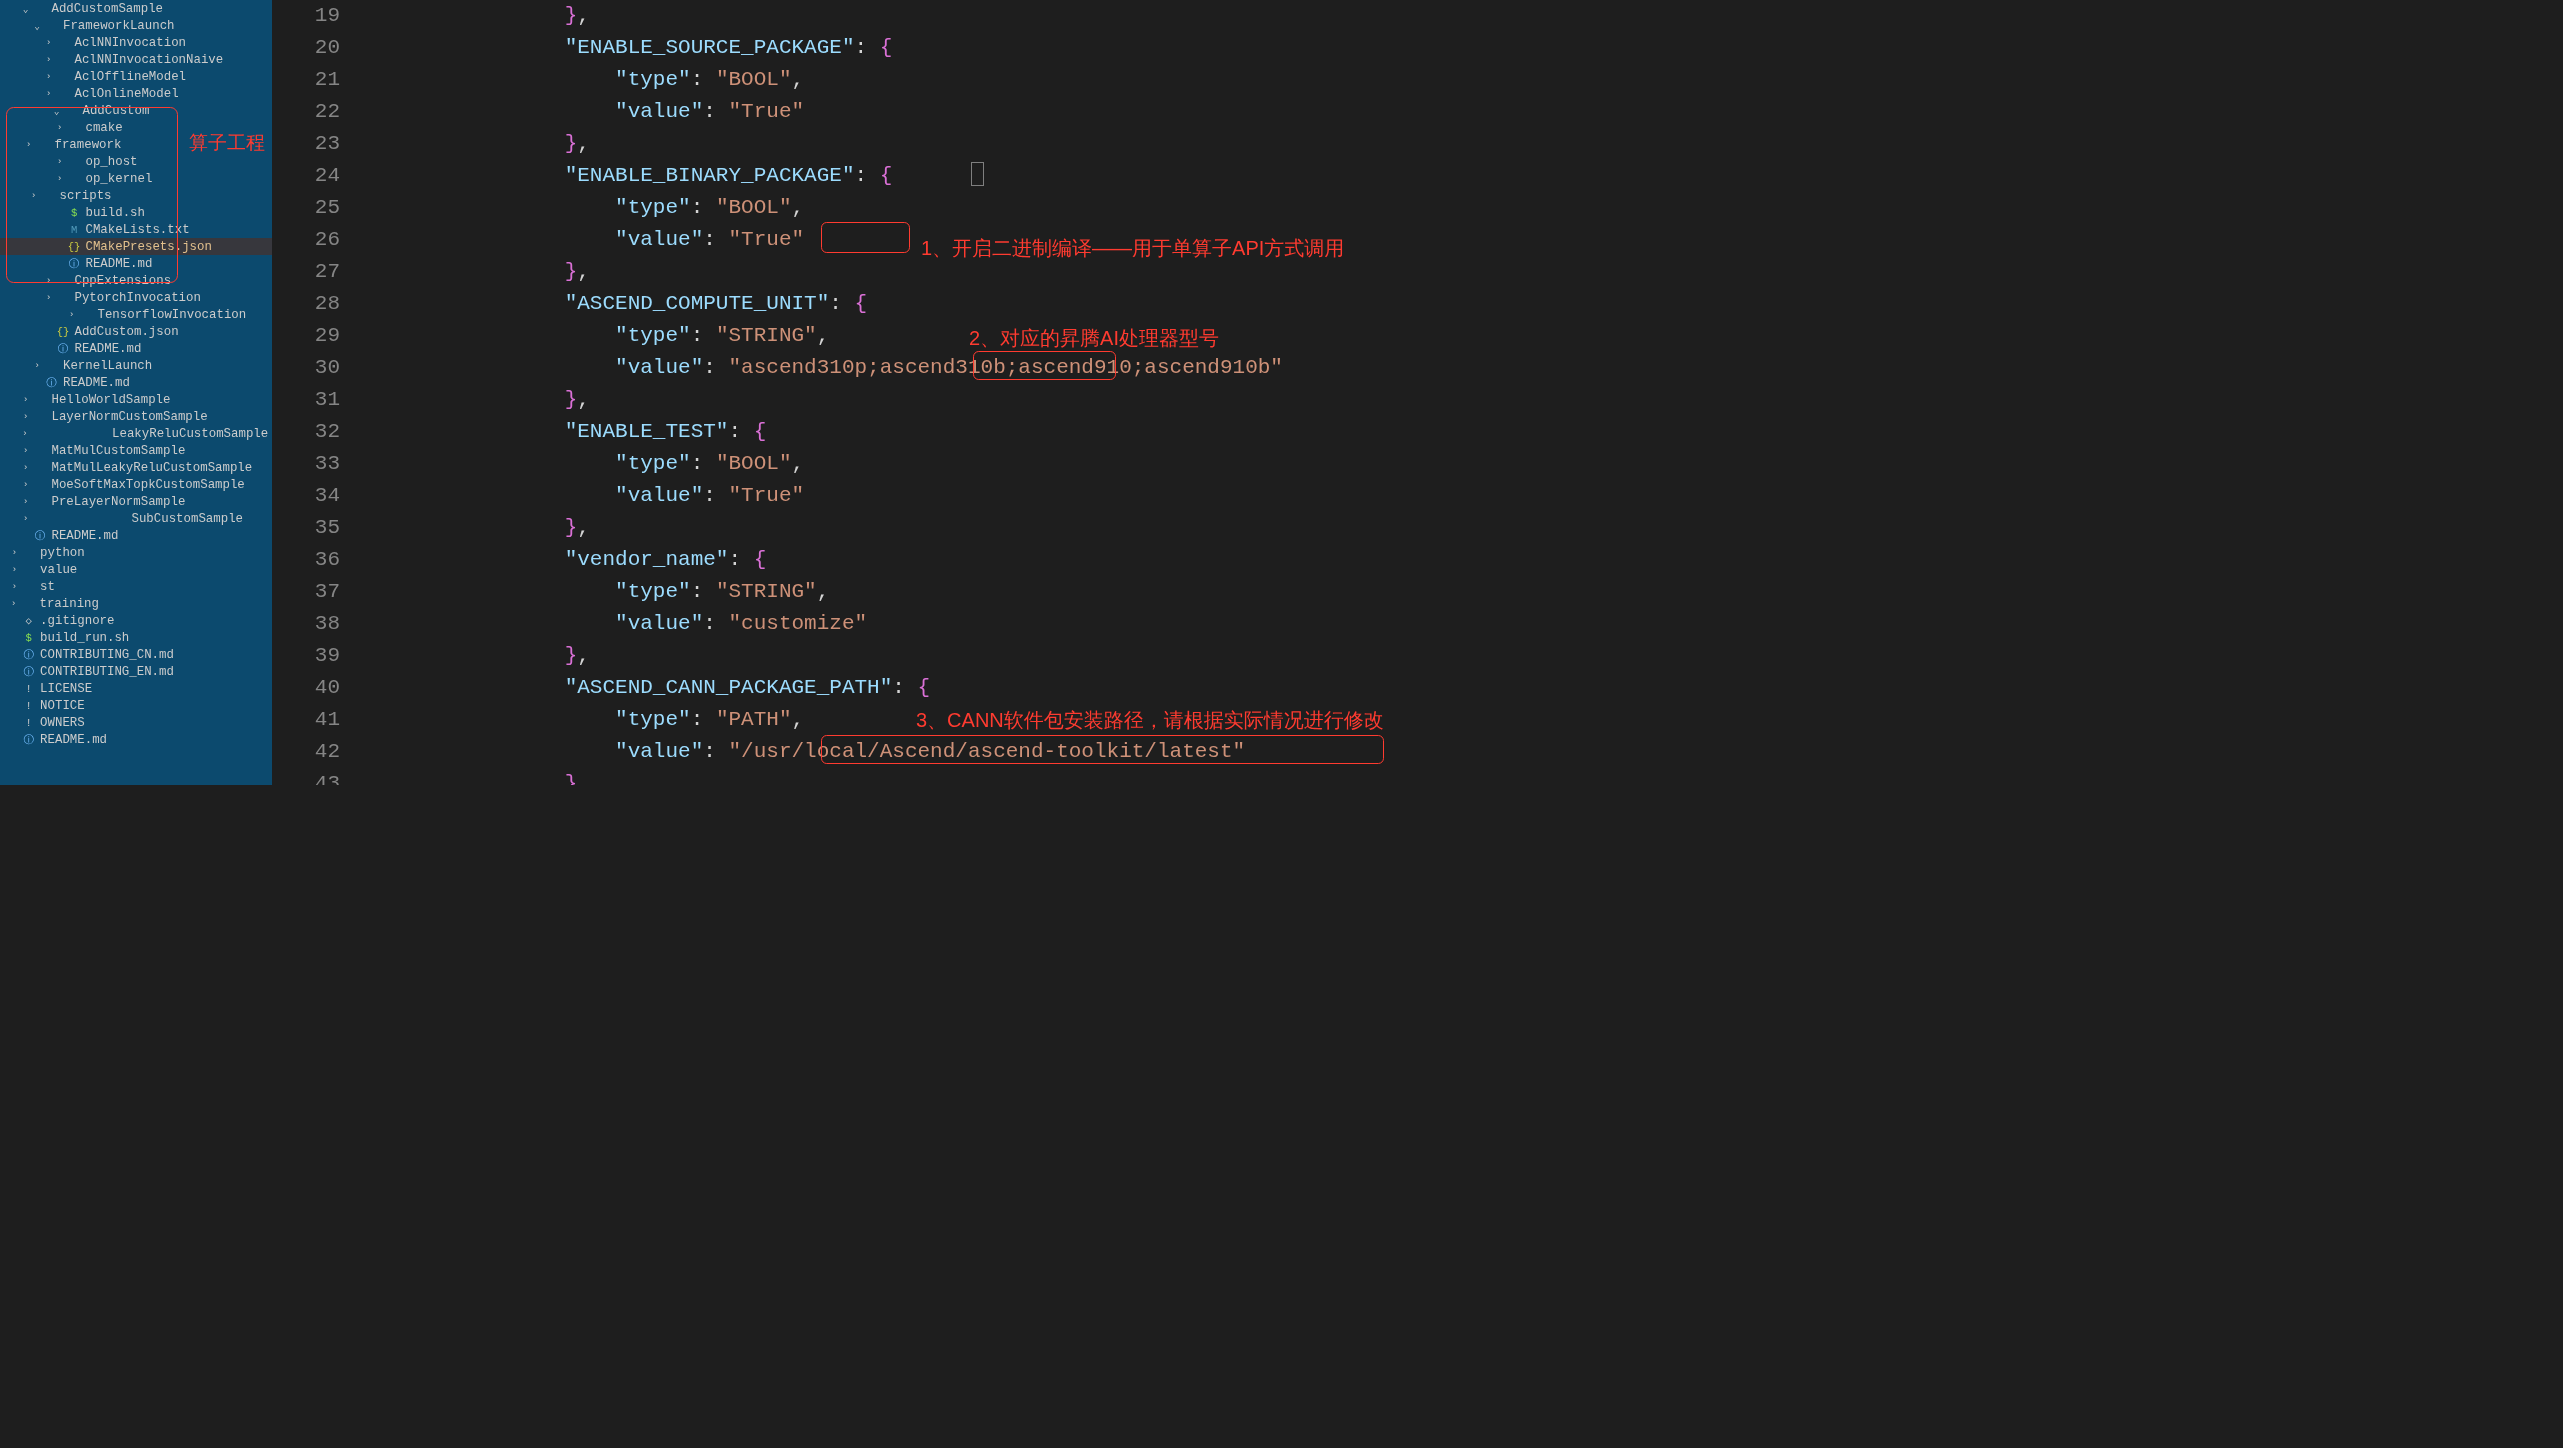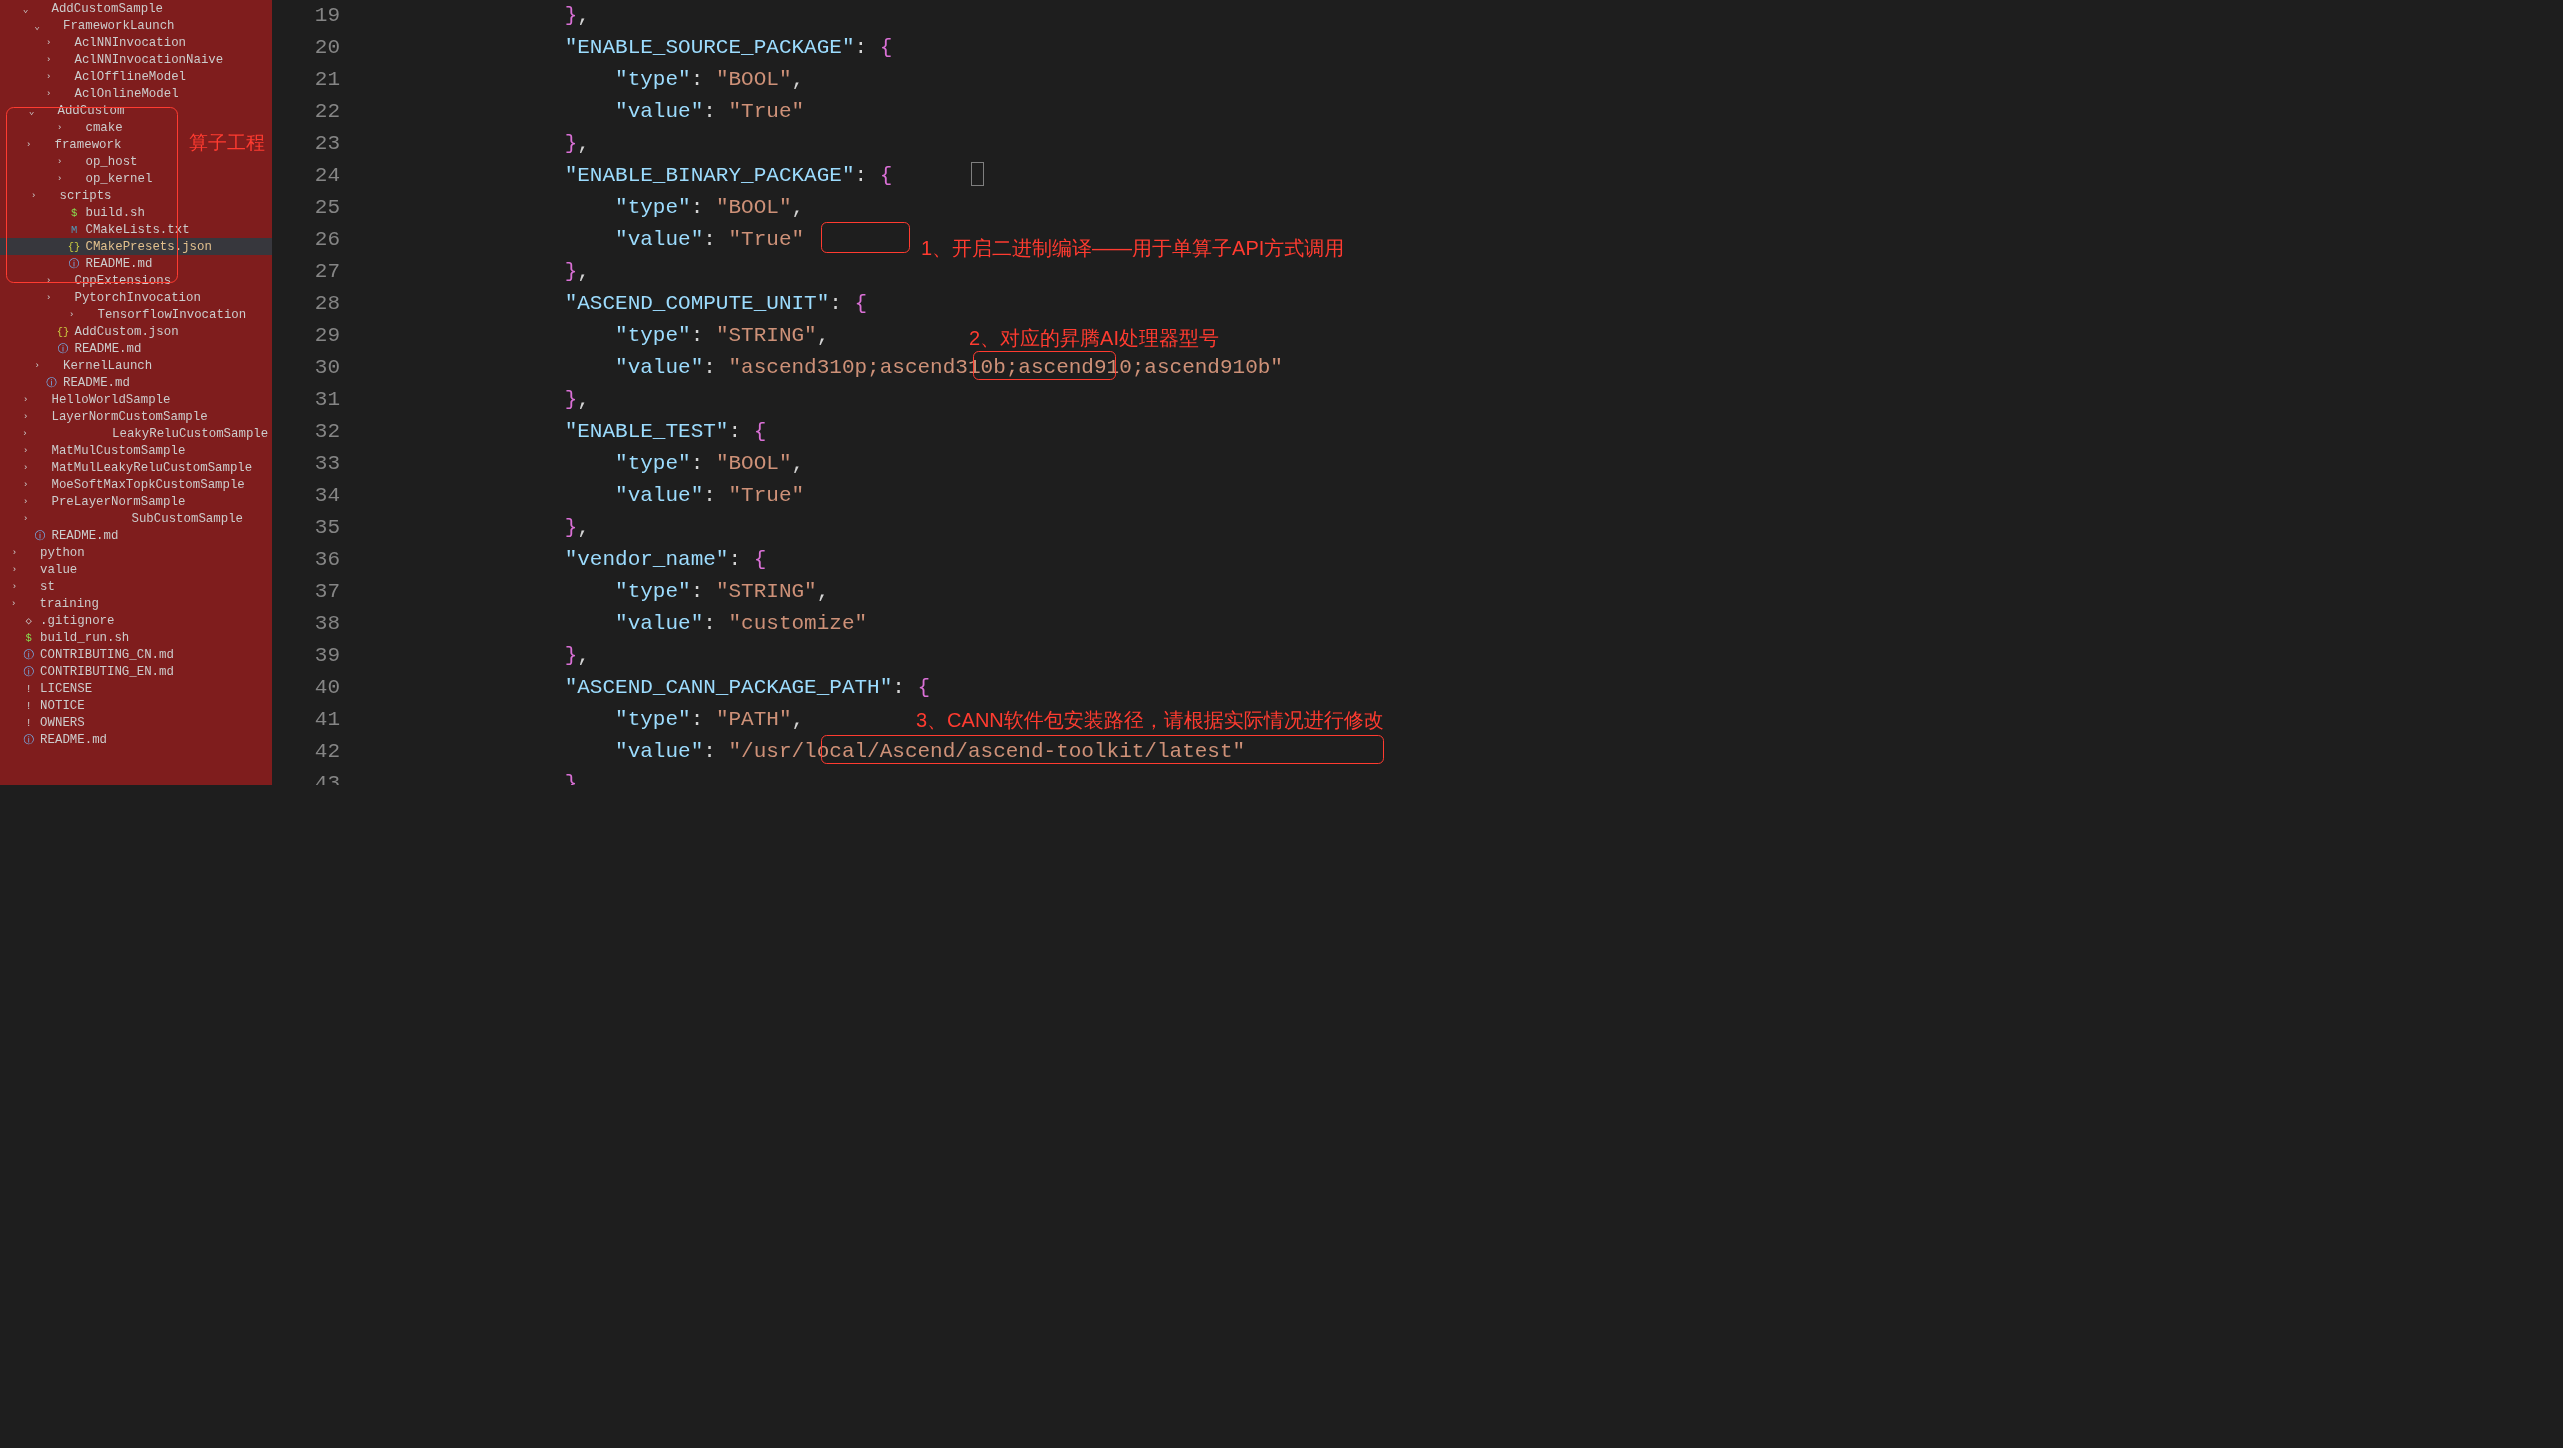--- a/index.html
+++ b/index.html
@@ -8,21 +8,21 @@
   color: #cccccc;
   font-family: "Segoe UI", Consolas, "Courier New", monospace;
   font-size: 12.4px;
   display: flex;
   height: 785px;
   width: 1389px;
   overflow: hidden;
 }
 .sidebar {
   width: 272px;
-  background: #7f1d1d;
+  background: #0c4a6e;
   overflow-y: auto;
   flex-shrink: 0;
   user-select: none;
   font-size: 12.4px;
 }
 .tree-item {
   display: flex;
   align-items: center;
   height: 17px;
   padding: 0 3.8px;
@@ -150,21 +150,21 @@
     <div class="tree-item" style="padding-left: 42px;">
       <span class="arrow closed"></span>
       <span class="icon folder"></span>
       <span class="label">AclOfflineModel</span>
     </div>
     <div class="tree-item" style="padding-left: 42px;">
       <span class="arrow closed"></span>
       <span class="icon folder"></span>
       <span class="label">AclOnlineModel</span>
     </div>
-    <div class="tree-item" style="padding-left: 25px;">
+    <div class="tree-item" style="padding-left: 50px;">
       <span class="arrow open"></span>
       <span class="icon folder"></span>
       <span class="label">AddCustom</span>
     </div>
     <div class="tree-item" style="padding-left: 53px;">
       <span class="arrow closed"></span>
       <span class="icon folder"></span>
       <span class="label">cmake</span>
     </div>
     <div class="tree-item" style="padding-left: 22px;">

